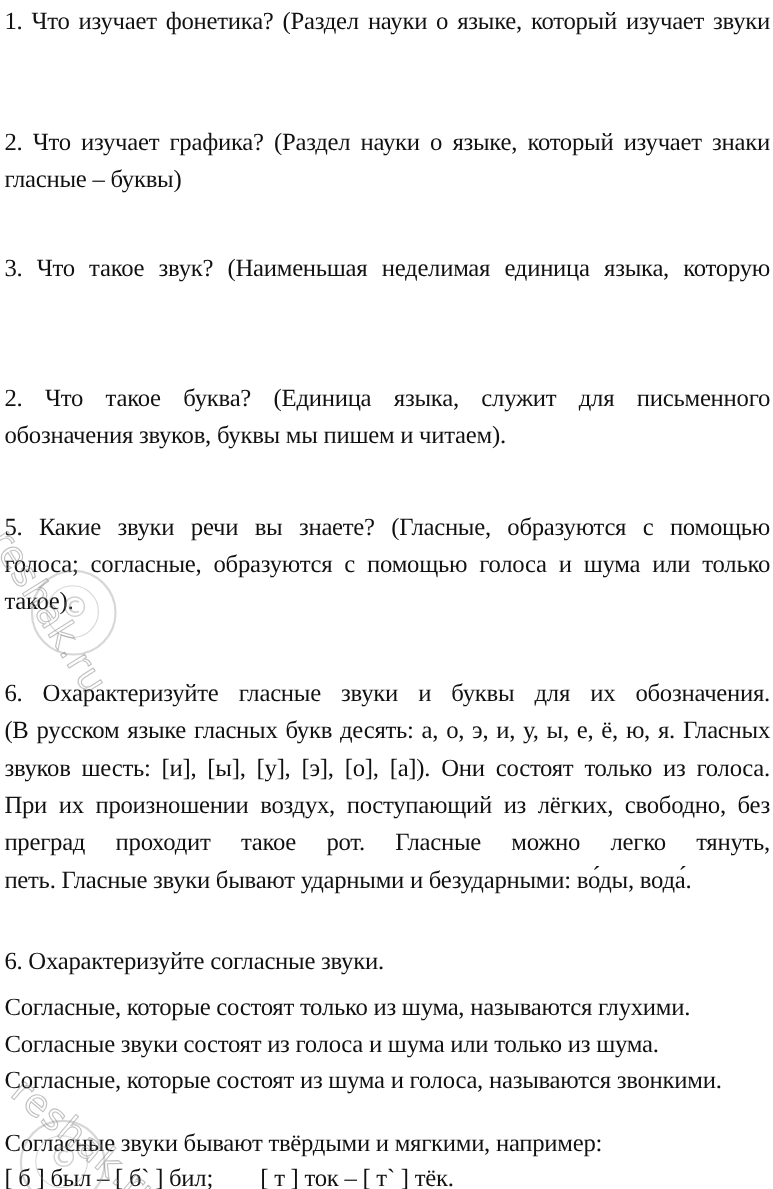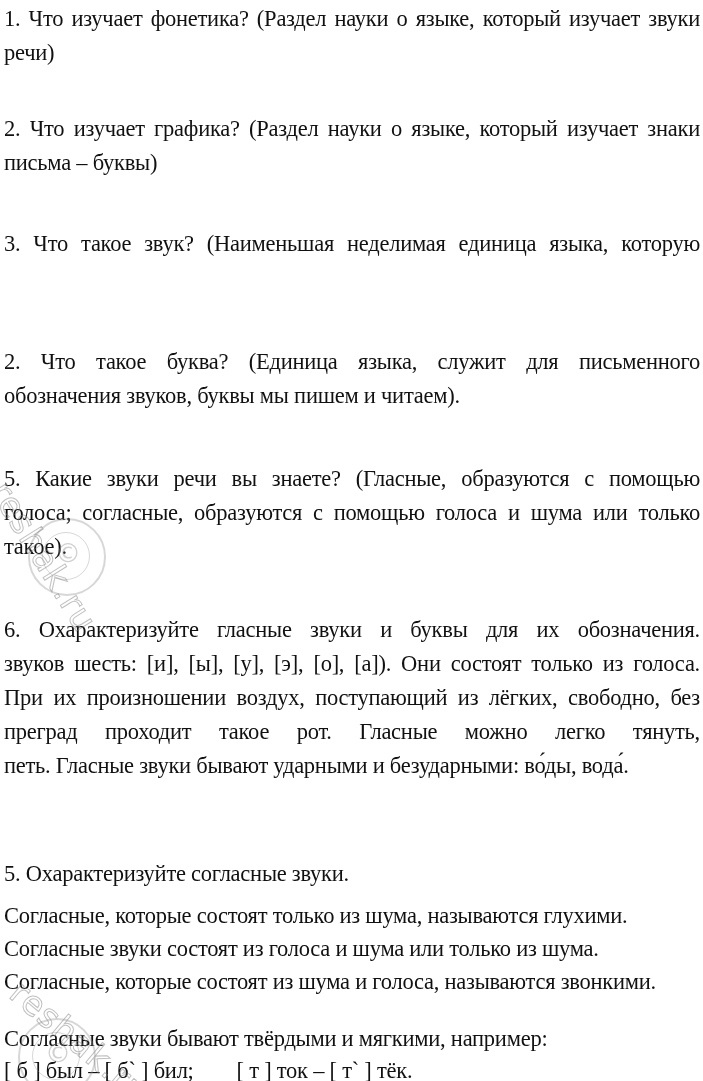--- a/index.html
+++ b/index.html
@@ -36,53 +36,53 @@
     transform-origin: left top; white-space: nowrap; letter-spacing: 1px;
   }
 </style>
 </head>
 <body>
 
 <div class="page">
 
   <div class="para justify" style="top:2px;">
     <span class="line">1. Что изучает фонетика? (Раздел науки о языке, который изучает звуки</span>
-    <span class="line last">речи)</span>
   </div>
 
   <div class="para justify" style="top:112px;">
     <span class="line">2. Что изучает графика? (Раздел науки о языке, который изучает знаки</span>
-    <span class="line last">письма – буквы)</span>
+    <span class="line last">гласные – буквы)</span>
   </div>
 
   <div class="para justify" style="top:227px;">
     <span class="line">3.  Что такое звук? (Наименьшая неделимая единица языка, которую</span>
   </div>
 
   <div class="para justify" style="top:345px;">
     <span class="line">2. Что такое буква? (Единица языка, служит для письменного</span>
     <span class="line last">обозначения звуков, буквы мы пишем и читаем).</span>
   </div>
 
   <div class="para justify" style="top:462px;">
     <span class="line">5. Какие звуки речи вы знаете?  (Гласные, образуются с помощью</span>
     <span class="line">голоса; согласные, образуются с помощью голоса и шума или только</span>
     <span class="line last">такое).</span>
   </div>
 
   <div class="para justify" style="top:613px;">
     <span class="line">6. Охарактеризуйте гласные звуки и буквы для их обозначения.</span>
+    <span class="line">(В русском языке гласных букв десять: а, о, э, и, у, ы, е, ё, ю, я. Гласных</span>
     <span class="line">звуков шесть: [и], [ы], [у], [э], [о], [а]). Они состоят только из голоса.</span>
     <span class="line">При их произношении воздух, поступающий из лёгких, свободно, без</span>
     <span class="line">преград проходит такое рот. Гласные можно легко тянуть,</span>
     <span class="line last">петь. Гласные звуки бывают ударными и безударными: во́ды, вода́.</span>
   </div>
 
   <div class="para" style="top:857px;">
-    <span class="line">5. Охарактеризуйте согласные звуки.</span>
+    <span class="line">6. Охарактеризуйте согласные звуки.</span>
   </div>
   <div class="para" style="top:899px; line-height:33px;">
     <span class="line">Согласные, которые состоят только из шума, называются глухими.</span>
     <span class="line">Согласные звуки состоят из голоса и шума или только из шума.</span>
     <span class="line">Согласные, которые состоят из шума и голоса, называются звонкими.</span>
   </div>
   <div class="para" style="top:1023px; line-height:32px;">
     <span class="line">Согласные звуки бывают твёрдыми и мягкими, например:</span>
     <span class="line" style="white-space:pre;">[ б ] был – [ б` ] бил;        [ т ] ток – [ т` ] тёк.</span>
   </div>

